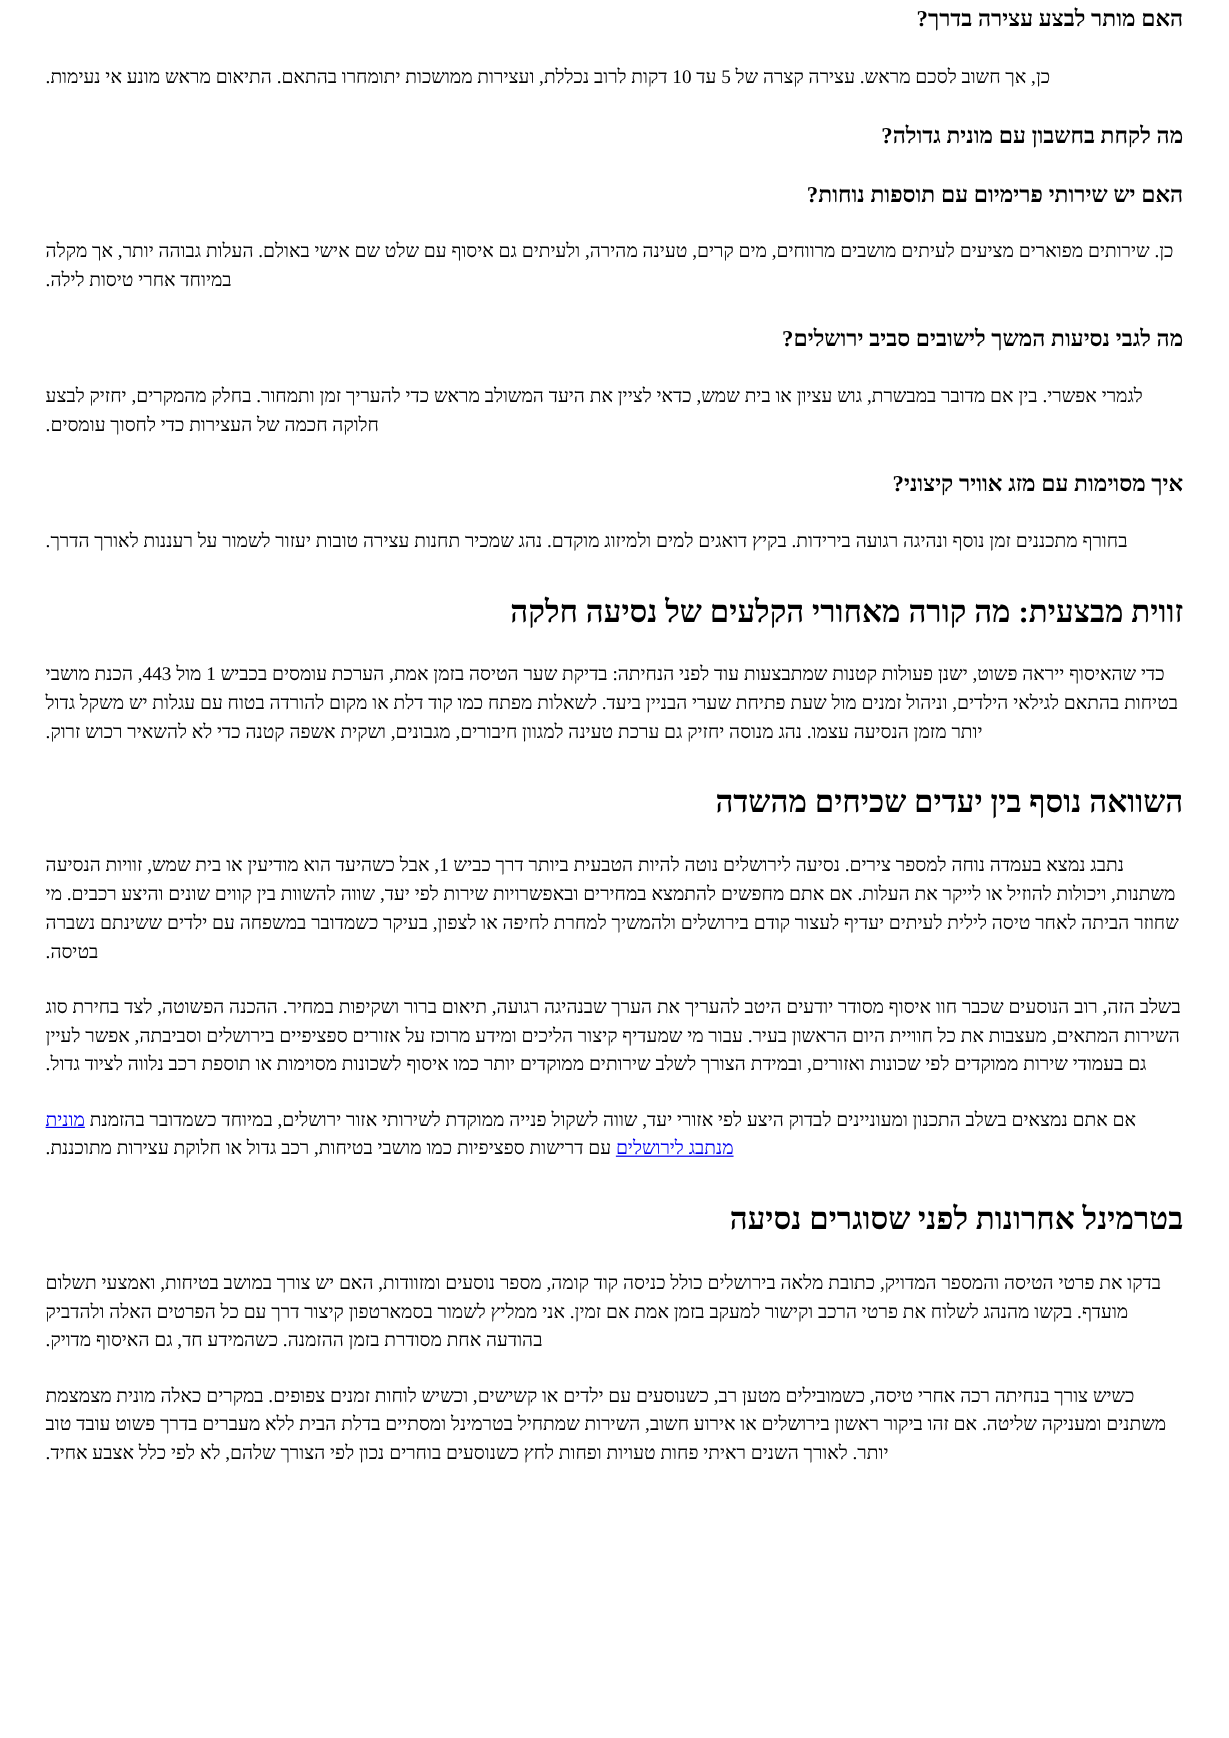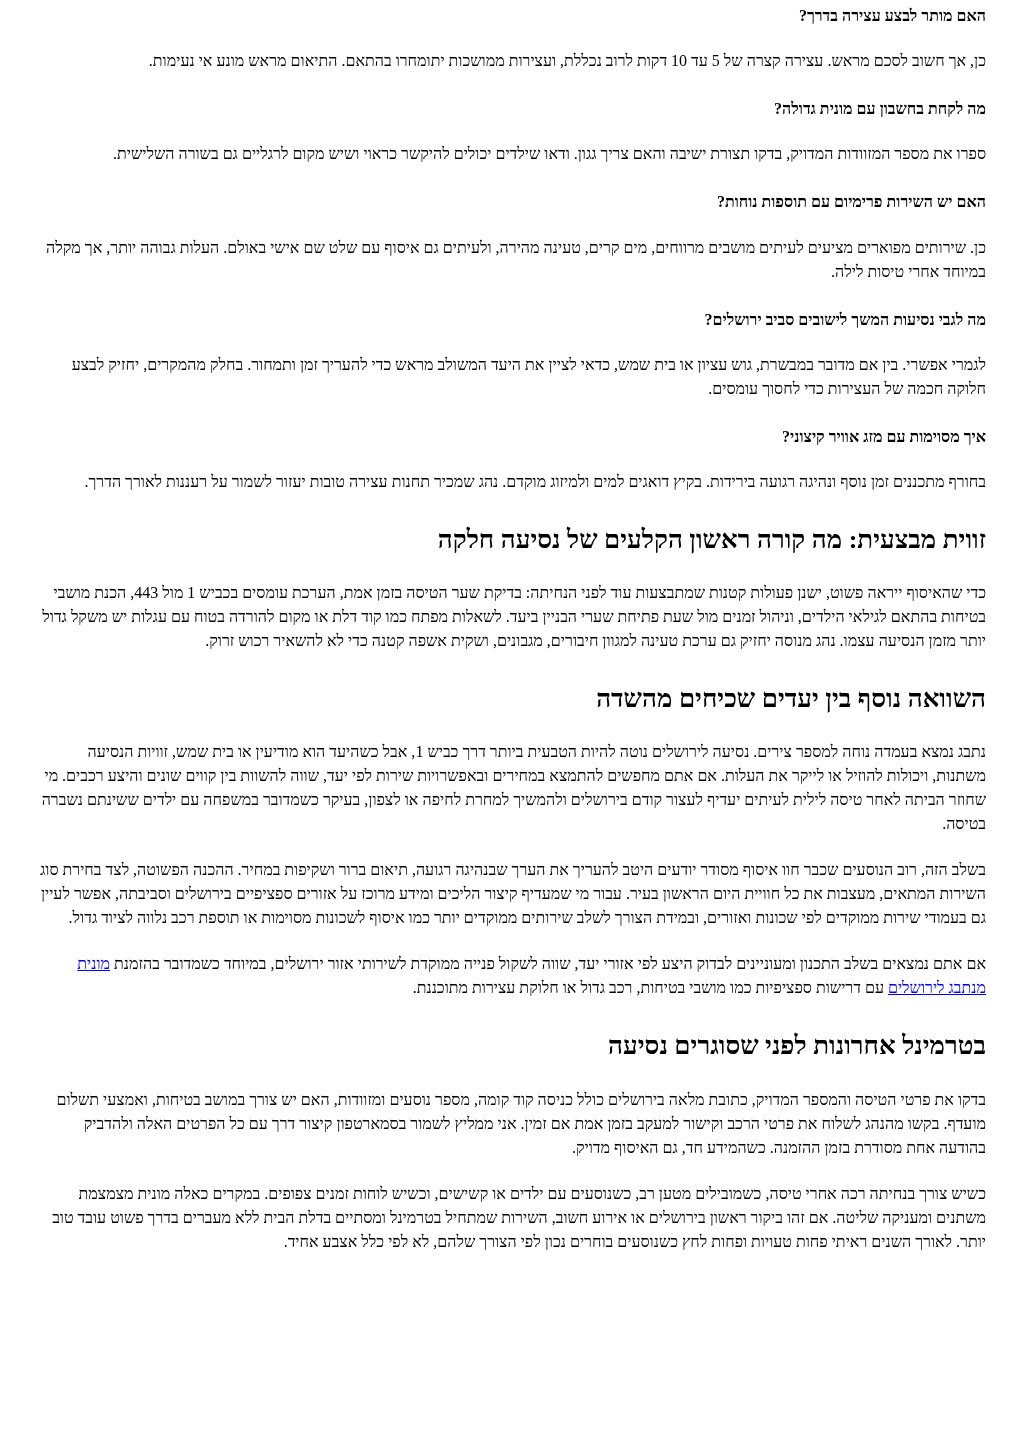--- a/index.html
+++ b/index.html
@@ -7,66 +7,65 @@
     width: 1024px;
     min-height: 1448px;
     box-sizing: border-box;
     padding: 2px 38px 30px 38px;
     color: #000000;
     font-family: "Liberation Serif", serif;
     font-size: 16px;
     direction: rtl;
   }
   .faq-question {
-    font-size: 16px;
+    font-size: 19px;
     font-weight: bold;
     text-align: right;
     margin: 26px 0 24px 0;
     line-height: 1.2;
   }
   .faq-question.first { margin-top: 4px; }
   .section-title {
     font-size: 26px;
     font-weight: bold;
     text-align: right;
     margin: 30px 0 26px 0;
     line-height: 1.2;
   }
   p.body-text {
-    text-align: right;
+    text-align: left;
     line-height: 24px;
     margin: 22px 0;
   }
   a.inline-link {
     color: #0000EE;
     text-decoration: underline;
     cursor: pointer;
   }
 </style>
 </head>
 <body>
 
 <article>
 
   <h3 class="faq-question first">האם מותר לבצע עצירה בדרך?</h3>
   <p class="body-text">כן, אך חשוב לסכם מראש. עצירה קצרה של 5 עד 10 דקות לרוב נכללת, ועצירות ממושכות יתומחרו בהתאם. התיאום מראש מונע אי נעימות.</p>
 
   <h3 class="faq-question">מה לקחת בחשבון עם מונית גדולה?</h3>
-  <p class="body-text">ספרו את מספר המזוודות המדויק, בדקו תצורת ישיבה והאם צריך גגון. ודאו שילדים יכולים להיקשר כראוי ושיש מקום לרגליים גם בשורה השלישית.</p>
 
-  <h3 class="faq-question">האם יש השירות פרימיום עם תוספות נוחות?</h3>
+  <h3 class="faq-question">האם יש שירותי פרימיום עם תוספות נוחות?</h3>
   <p class="body-text">כן. שירותים מפוארים מציעים לעיתים מושבים מרווחים, מים קרים, טעינה מהירה, ולעיתים גם איסוף עם שלט שם אישי באולם. העלות גבוהה יותר, אך מקלה במיוחד אחרי טיסות לילה.</p>
 
   <h3 class="faq-question">מה לגבי נסיעות המשך לישובים סביב ירושלים?</h3>
   <p class="body-text">לגמרי אפשרי. בין אם מדובר במבשרת, גוש עציון או בית שמש, כדאי לציין את היעד המשולב מראש כדי להעריך זמן ותמחור. בחלק מהמקרים, יחזיק לבצע חלוקה חכמה של העצירות כדי לחסוך עומסים.</p>
 
   <h3 class="faq-question">איך מסוימות עם מזג אוויר קיצוני?</h3>
   <p class="body-text">בחורף מתכננים זמן נוסף ונהיגה רגועה בירידות. בקיץ דואגים למים ולמיזוג מוקדם. נהג שמכיר תחנות עצירה טובות יעזור לשמור על רעננות לאורך הדרך.</p>
 
-  <h2 class="section-title">זווית מבצעית: מה קורה ראשון הקלעים של נסיעה חלקה</h2>
+  <h2 class="section-title">זווית מבצעית: מה קורה מאחורי הקלעים של נסיעה חלקה</h2>
   <p class="body-text">כדי שהאיסוף ייראה פשוט, ישנן פעולות קטנות שמתבצעות עוד לפני הנחיתה: בדיקת שער הטיסה בזמן אמת, הערכת עומסים בכביש 1 מול 443, הכנת מושבי בטיחות בהתאם לגילאי הילדים, וניהול זמנים מול שעת פתיחת שערי הבניין ביעד. לשאלות מפתח כמו קוד דלת או מקום להורדה בטוח עם עגלות יש משקל גדול יותר מזמן הנסיעה עצמו. נהג מנוסה יחזיק גם ערכת טעינה למגוון חיבורים, מגבונים, ושקית אשפה קטנה כדי לא להשאיר רכוש זרוק.</p>
 
   <h2 class="section-title">השוואה נוסף בין יעדים שכיחים מהשדה</h2>
   <p class="body-text">נתבג נמצא בעמדה נוחה למספר צירים. נסיעה לירושלים נוטה להיות הטבעית ביותר דרך כביש 1, אבל כשהיעד הוא מודיעין או בית שמש, זוויות הנסיעה משתנות, ויכולות להוזיל או לייקר את העלות. אם אתם מחפשים להתמצא במחירים ובאפשרויות שירות לפי יעד, שווה להשוות בין קווים שונים והיצע רכבים. מי שחוזר הביתה לאחר טיסה לילית לעיתים יעדיף לעצור קודם בירושלים ולהמשיך למחרת לחיפה או לצפון, בעיקר כשמדובר במשפחה עם ילדים ששינתם נשברה בטיסה.</p>
   <p class="body-text">בשלב הזה, רוב הנוסעים שכבר חוו איסוף מסודר יודעים היטב להעריך את הערך שבנהיגה רגועה, תיאום ברור ושקיפות במחיר. ההכנה הפשוטה, לצד בחירת סוג השירות המתאים, מעצבות את כל חוויית היום הראשון בעיר. עבור מי שמעדיף קיצור הליכים ומידע מרוכז על אזורים ספציפיים בירושלים וסביבתה, אפשר לעיין גם בעמודי שירות ממוקדים לפי שכונות ואזורים, ובמידת הצורך לשלב שירותים ממוקדים יותר כמו איסוף לשכונות מסוימות או תוספת רכב נלווה לציוד גדול.</p>
   <p class="body-text"><span>אם אתם נמצאים בשלב התכנון ומעוניינים לבדוק היצע לפי אזורי יעד, שווה לשקול פנייה ממוקדת לשירותי אזור ירושלים, במיוחד כשמדובר בהזמנת </span><a class="inline-link" href="#">מונית מנתבג לירושלים</a><span> עם דרישות ספציפיות כמו מושבי בטיחות, רכב גדול או חלוקת עצירות מתוכננת.</span></p>
 
   <h2 class="section-title">בטרמינל אחרונות לפני שסוגרים נסיעה</h2>
   <p class="body-text">בדקו את פרטי הטיסה והמספר המדויק, כתובת מלאה בירושלים כולל כניסה קוד קומה, מספר נוסעים ומזוודות, האם יש צורך במושב בטיחות, ואמצעי תשלום מועדף. בקשו מהנהג לשלוח את פרטי הרכב וקישור למעקב בזמן אמת אם זמין. אני ממליץ לשמור בסמארטפון קיצור דרך עם כל הפרטים האלה ולהדביק בהודעה אחת מסודרת בזמן ההזמנה. כשהמידע חד, גם האיסוף מדויק.</p>
 

